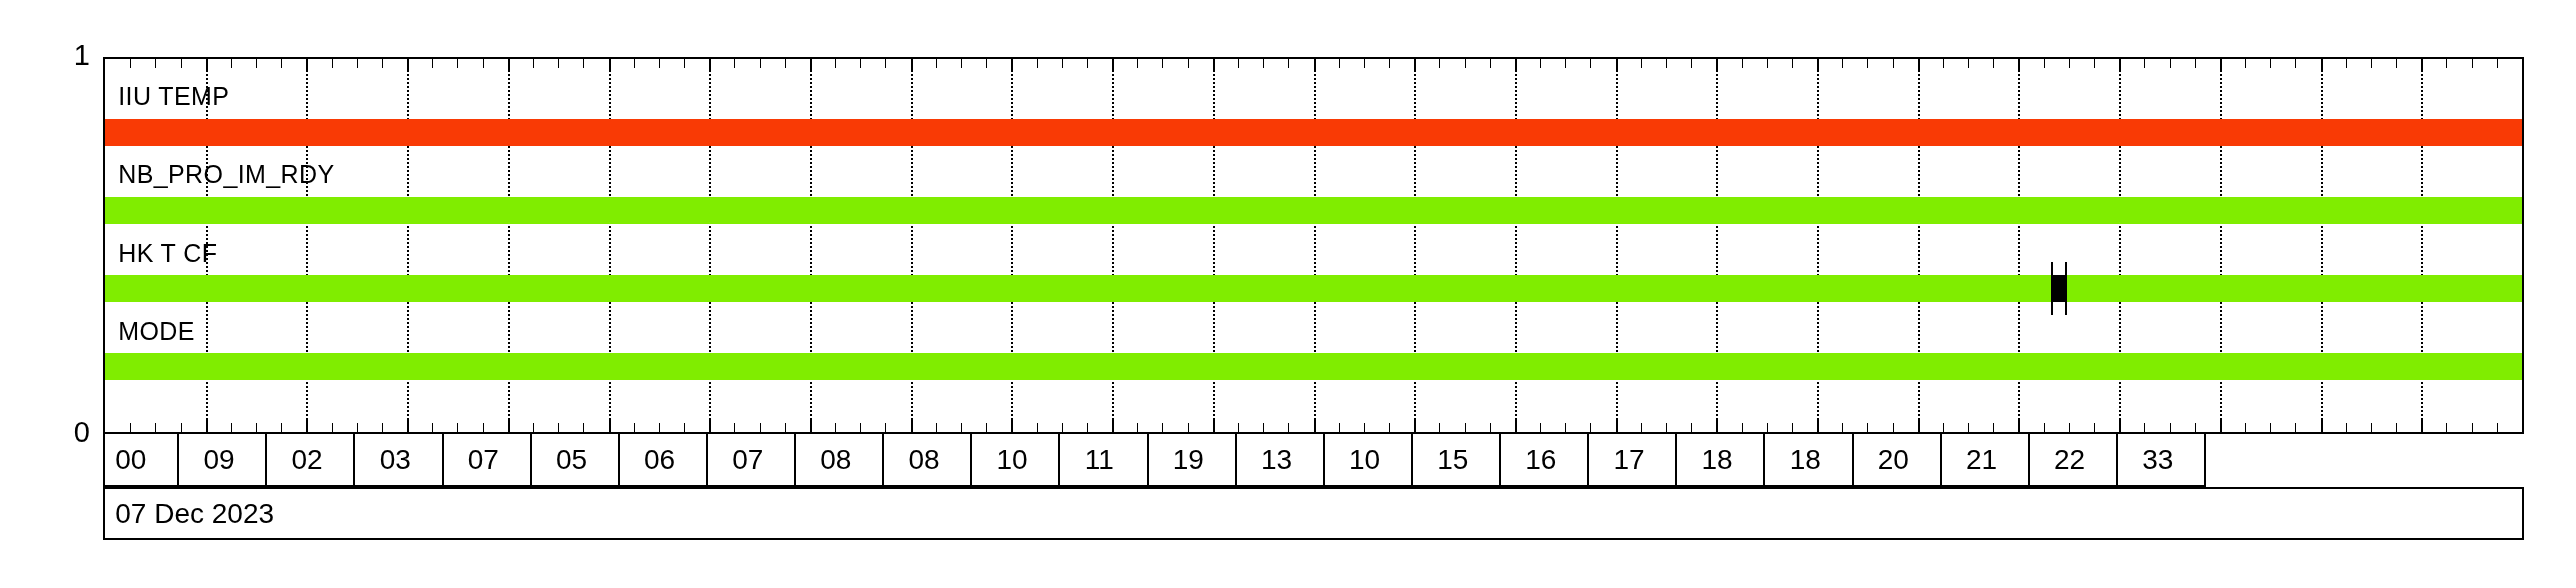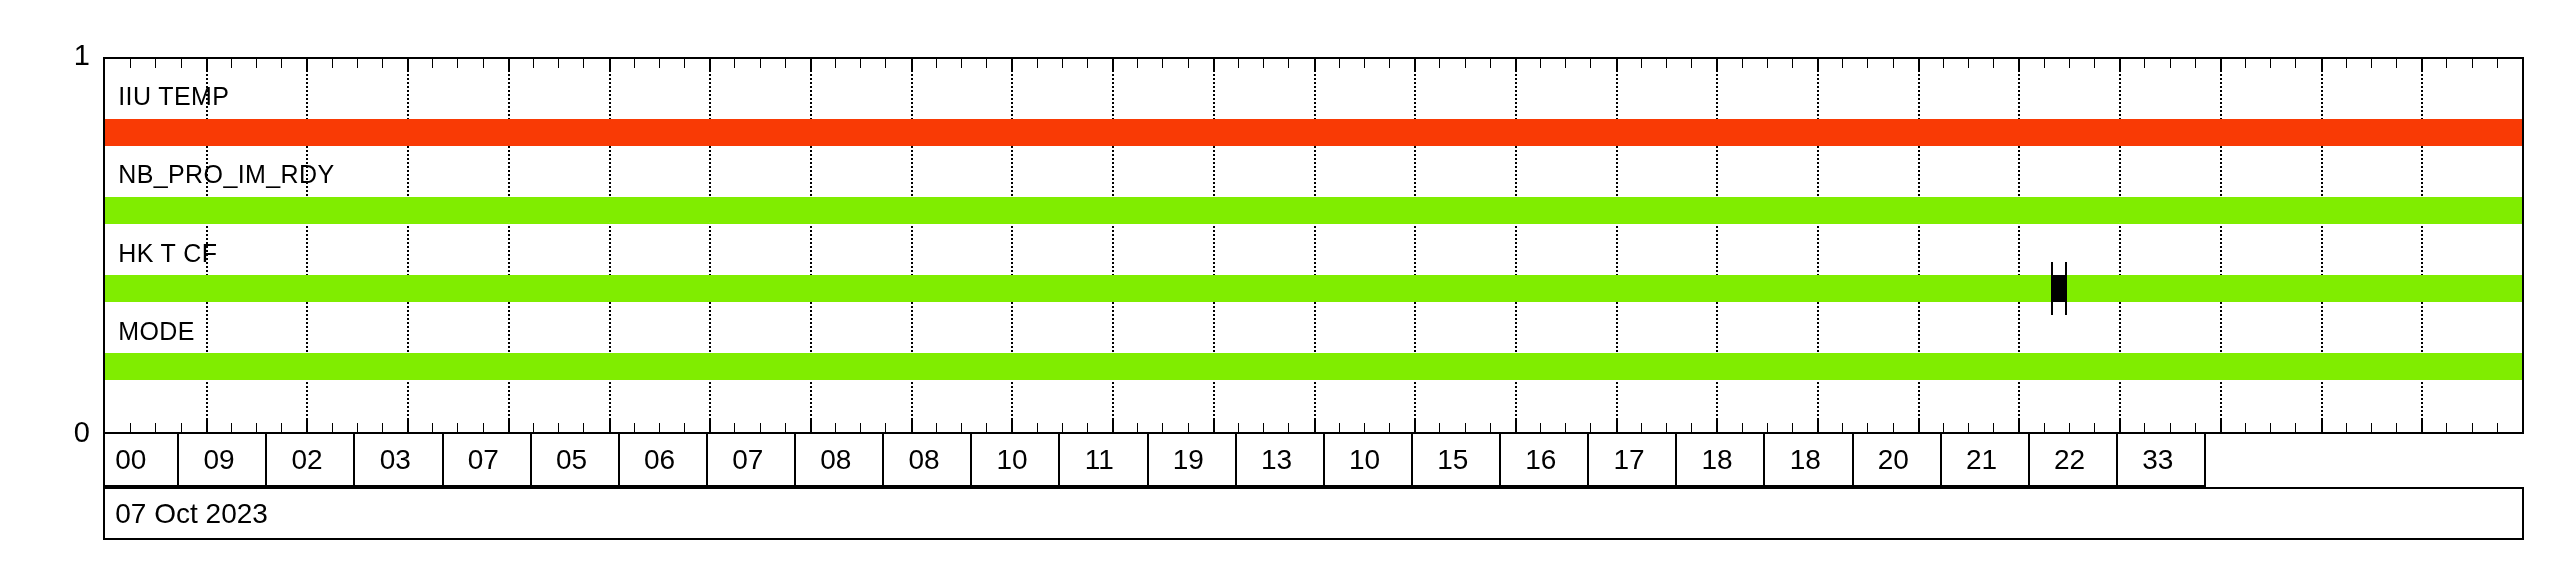--- a/index.html
+++ b/index.html
@@ -418,17 +418,17 @@
       </div>
       <div class="hourcell">
         <span>22</span>
       </div>
       <div class="hourcell">
         <span>33</span>
       </div>
     </div>
 
   <div id="datestrip">
-    <span>07 Oct 2023</span>
+    <span>07 Dec 2023</span>
   </div>
 
 </div>
 
 
 </body></html>

